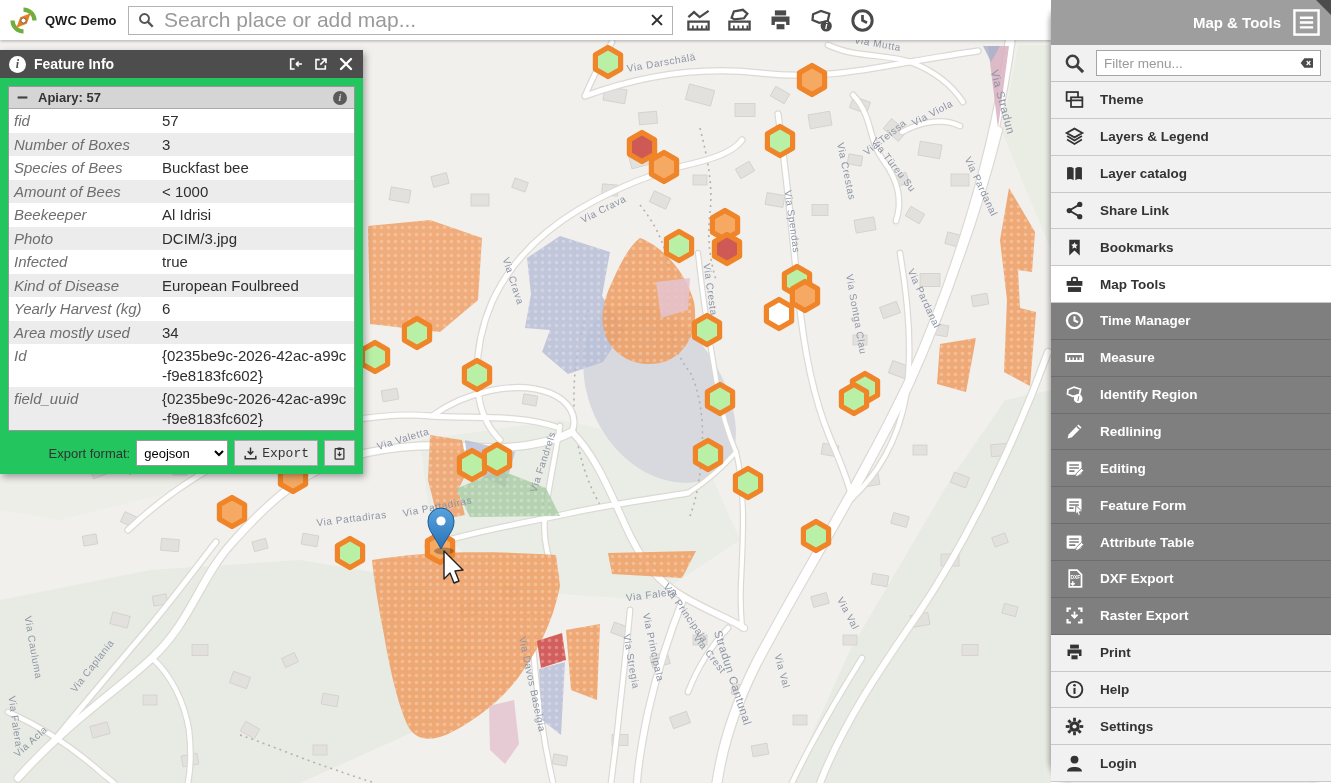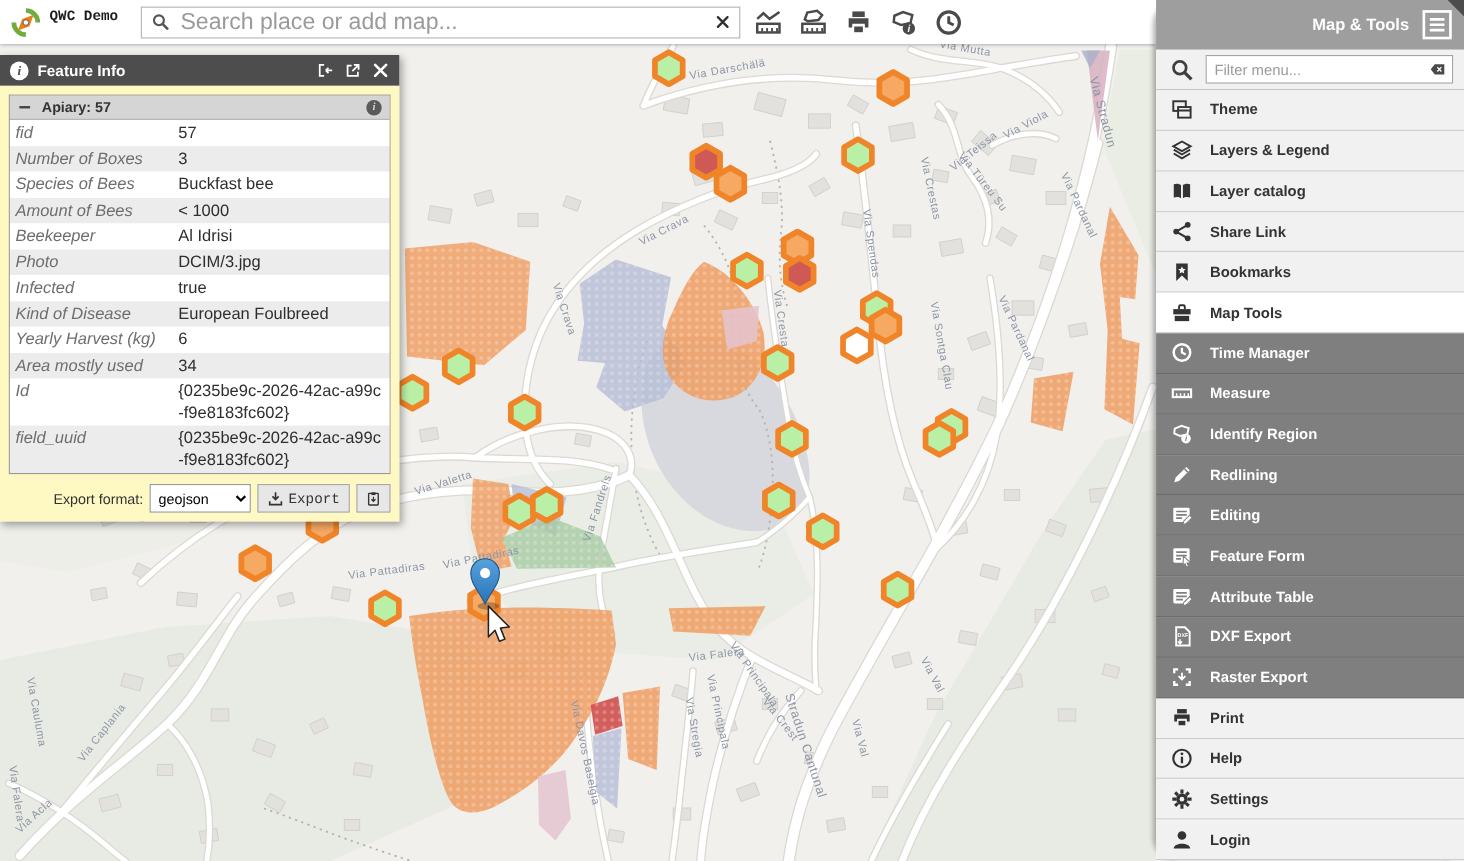--- a/index.html
+++ b/index.html
@@ -11,21 +11,21 @@
   svg text { font-family:"Liberation Sans", sans-serif; }
 
   
   #mapsvg { position:absolute; left:0; top:0; z-index:1; }
 
   
   .topbar {
     position:absolute; left:0; top:0; width:1051px; height:40px; background:#fff;
     display:flex; align-items:center; z-index:10; box-shadow:0 1px 3px rgba(0,0,0,.28);
   }
-  .logo { display:flex; align-items:flex-start; gap:8px; padding-left:10px; width:118px; flex:none;font-family:Liberation Mono, monospace; }
+  .logo { display:flex; align-items:center; gap:8px; padding-left:10px; width:118px; flex:none; }
   .logo-text { font-size:13px; font-weight:bold; color:#1c1c1c; white-space:nowrap; }
   .searchbox {
     margin-left:10px; width:545px; height:29px; border:1px solid #b3b3b3; background:#fff;
     display:flex; align-items:center; padding:0 8px; gap:7px; flex:none;
   }
   .searchbox input { border:none; outline:none; flex:1; font-size:21px; color:#333; font-family:inherit; background:transparent; }
   .searchbox input::placeholder { color:#9a9a9a; }
   .sicon { width:18px; height:18px; color:#555; flex:none; display:flex; }
   .sclear { width:14px; height:14px; color:#2f2f2f; flex:none; display:flex; cursor:pointer; }
   .tb-icons { display:flex; align-items:center; margin-left:12px; gap:14px; }
@@ -41,21 +41,21 @@
     height:28px; background:#4d4d4d; color:#fff; display:flex; align-items:center;
     padding:0 9px; gap:8px; font-size:14px; font-weight:bold;
   }
   .fi-badge {
     width:17px; height:17px; border-radius:50%; background:#fff; color:#4d4d4d;
     font-weight:bold; font-size:12px; display:flex; align-items:center; justify-content:center; flex:none;
     font-family:"Liberation Serif", serif; font-style:italic;
   }
   .fi-actions { margin-left:auto; display:flex; gap:9px; }
   .hd-ic { width:16px; height:16px; color:#fff; cursor:pointer; display:flex; }
-  .fi-body { padding:8px; background:#fef9c3; }
+  .fi-body { padding:8px; background:#22c55e; }
   .fi-table { border:1px solid #979797; }
   .fi-sec {
     background:#d5d5d5; height:22px; display:flex; align-items:center; gap:9px;
     padding:0 7px; font-size:13px; font-weight:bold; color:#333; border-bottom:1px solid #aaa;
   }
   .fi-sec .minus { width:13px; height:13px; color:#444; display:flex; }
   .fi-sec .sec-info {
     margin-left:auto; width:14px; height:14px; border-radius:50%; background:#5a5a5a; color:#d5d5d5;
     font-size:10px; font-weight:bold; display:flex; align-items:center; justify-content:center;
     font-family:"Liberation Serif", serif; font-style:italic;

